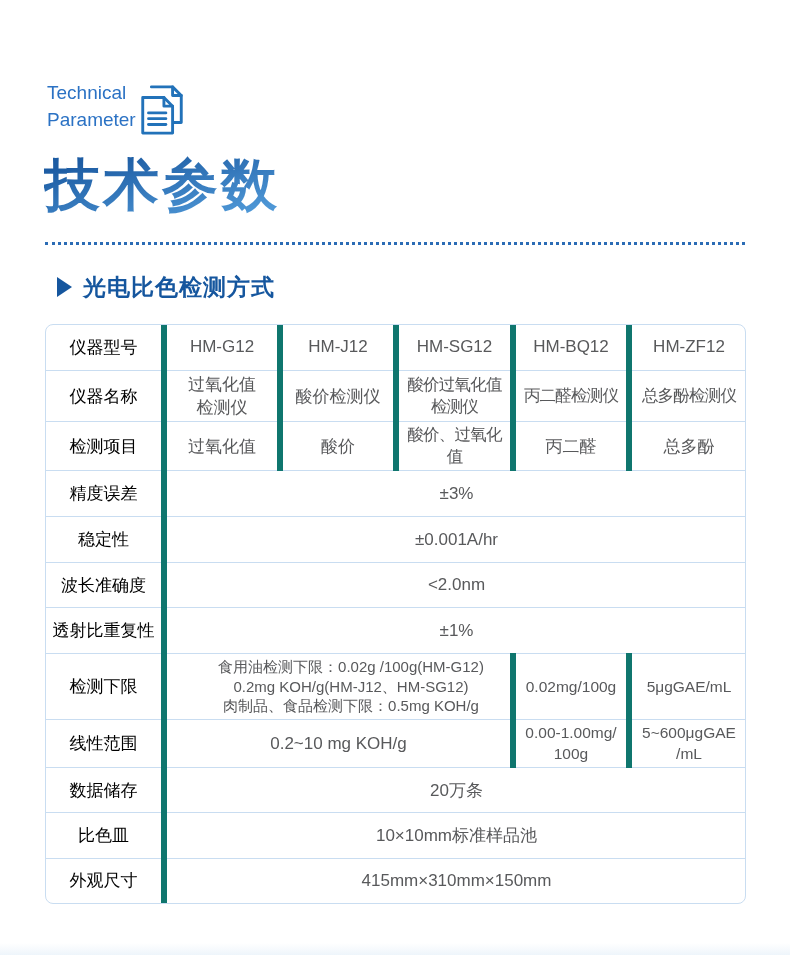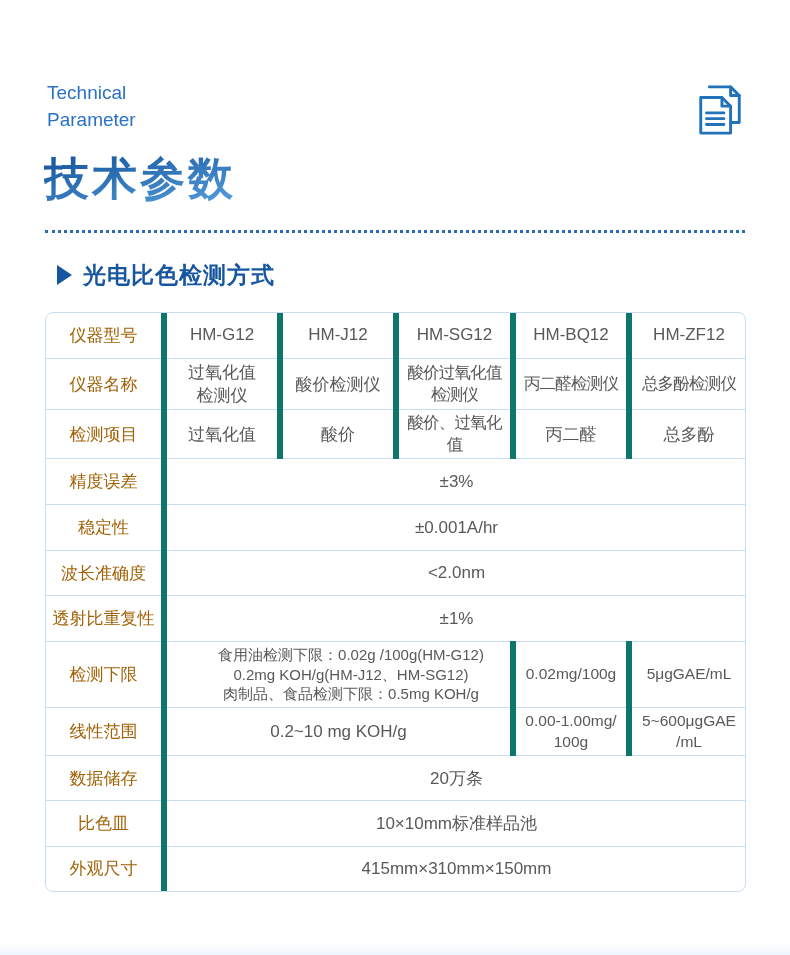--- a/index.html
+++ b/index.html
@@ -4,30 +4,30 @@
 <style>
   html,body{margin:0;padding:0;}
   body{
     width:790px;height:955px;background:#ffffff;
     font-family:"Liberation Sans","DejaVu Sans",sans-serif;
     overflow:hidden;
   }
   .page{position:relative;width:790px;height:955px;background:#ffffff;overflow:hidden;}
 
   
-  .header{display:flex;justify-content:space-between;align-items:flex-start;padding:80px 40px 0 47px;}
+  .header{display:flex;justify-content:flex-start;align-items:flex-start;padding:80px 40px 0 47px;}
   .eyebrow{color:#2b72c4;font-size:19px;line-height:1.42;font-weight:500;}
   .doc-icon{margin-top:2px;margin-right:4px;}
 
   
   .big-title{
     margin:12px 0 0 44px;
     font-family:"DejaVu Serif","Liberation Serif",serif;
     font-weight:bold;
-    font-size:45px;
+    font-size:56px;
     letter-spacing:3px;
     line-height:1.1;
     background:linear-gradient(168deg,#1d5ca3 15%,#4e97d6 90%);
     -webkit-background-clip:text;background-clip:text;
     -webkit-text-fill-color:transparent;color:#2c6fb4;
     display:inline-block;
   }
 
   .divider{margin:26px 45px 0 45px;border-top:3px dotted #2b6cb5;height:0;}
 
@@ -37,21 +37,21 @@
 
   
   .table-wrap{margin:21px 44px 0 45px;border:1px solid #c9ddf1;border-radius:8px;overflow:hidden;background:#fff;}
   table{width:100%;border-collapse:collapse;table-layout:fixed;}
   td{
     border-left:6px solid #0f766e;border-top:1px solid #c9ddf1;
     text-align:center;vertical-align:middle;padding:2px 3px;
   }
   td:first-child{border-left:none;}
   tr:first-child td{border-top:none;}
-  .lbl{color:#a16207;font-size:17px;}
+  .lbl{color:#000000;font-size:17px;}
   .val{color:#58595b;font-size:17px;}
   .pre{white-space:pre-line;}
   .sm{font-size:15px;line-height:1.32;padding-left:28px;}
   .md{font-size:15.5px;line-height:1.3;margin-top:19px;}
   .fit{letter-spacing:-0.8px;font-size:16.5px;}
   .h44{height:44px}.h45{height:45px}.h46{height:46px}.h48{height:48px}.h66{height:66px}
 
   .footer-tint{position:absolute;left:0;bottom:0;width:100%;height:12px;
     background:linear-gradient(#ffffff,#eef5fb);}
 </style>

